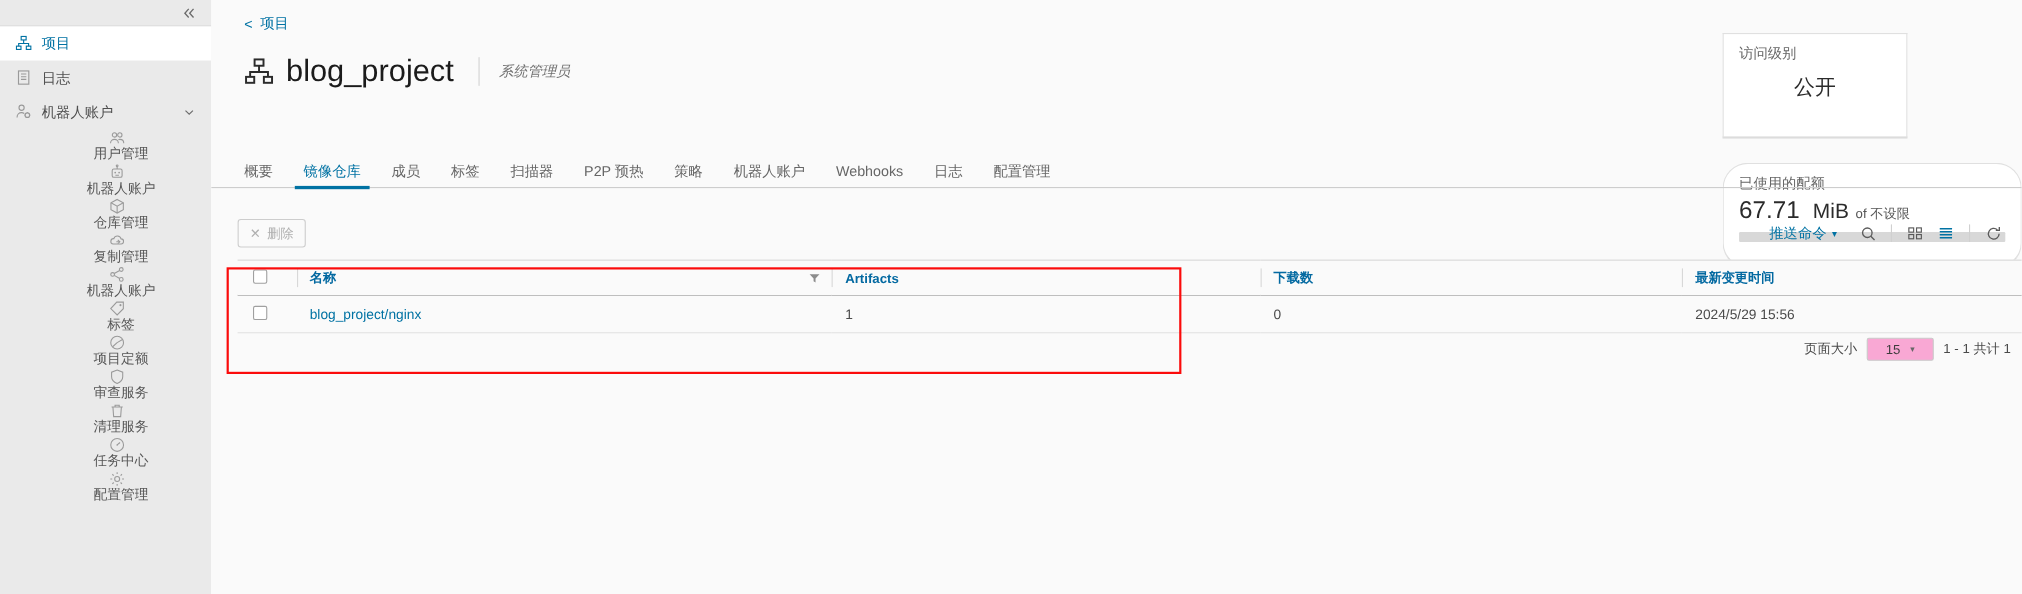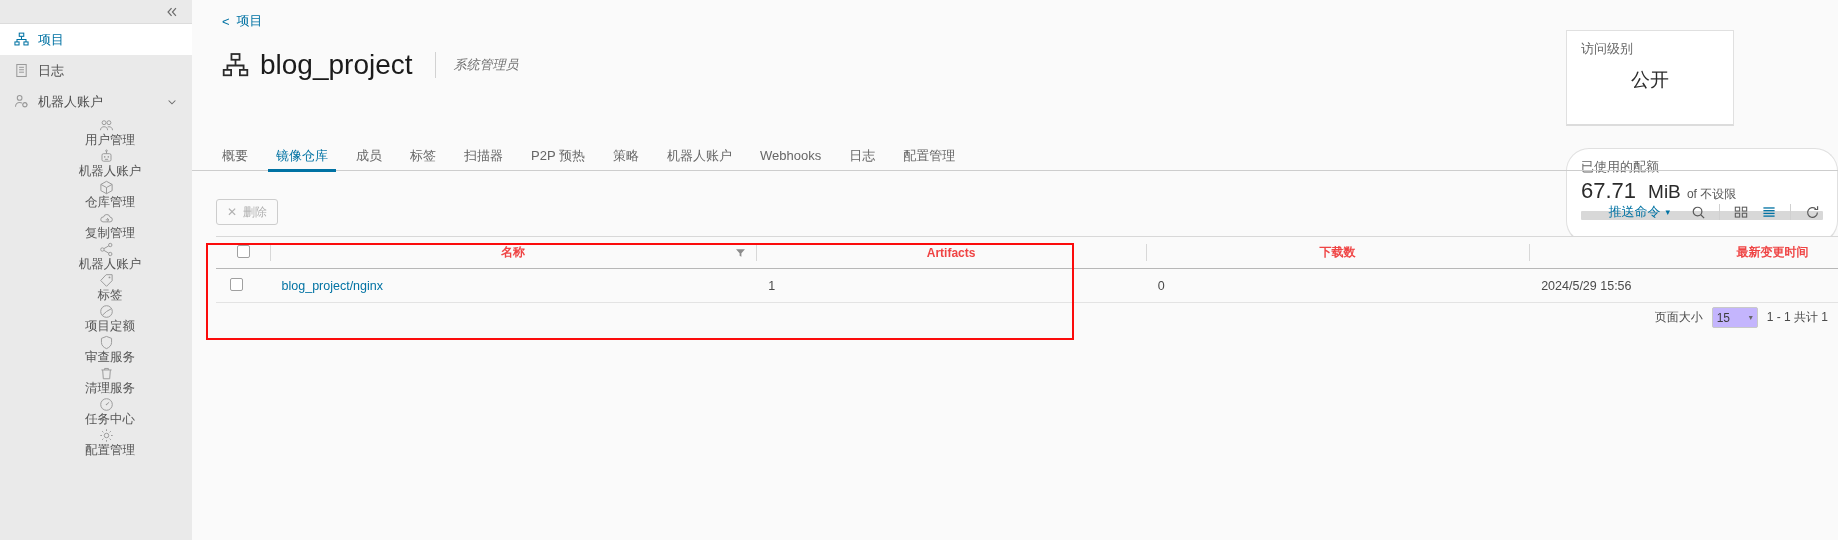--- a/index.html
+++ b/index.html
@@ -185,22 +185,22 @@
   .table-zone {
     position: absolute; top: 236px; left: 24px; right: 0;
   }
   table.grid {
     width: 1800px;
     border-collapse: collapse;
     background: #fafafa;
     table-layout: fixed;
   }
   table.grid thead th {
-    font-size: 12px; font-weight: bold; color: #ef4444;
-    text-align: center;
+    font-size: 12px; font-weight: bold; color: #0369a1;
+    text-align: left;
     border-top: 1px solid #d8d8d8;
     border-bottom: 1px solid #b7b7b7;
     height: 32px;
     padding: 0 12px;
     position: relative;
     background: #fafafa;
     vertical-align: middle;
   }
   table.grid thead th.colsep::before {
     content: ""; position: absolute; left: 0; top: 7px; bottom: 7px;
@@ -229,22 +229,22 @@
   .col-dl { width: 315px; }
   .col-time { width: 400px; }
 
   
   .pager {
     position: absolute; top: 307px; right: 10px;
     display: flex; align-items: center; gap: 9px;
     font-size: 12px; color: #4a4a4a;
   }
   .page-size-sel {
-    border: 1px solid #c9c9c9; border-radius: 2px; background: #c4b5fd;
-    height: 21px; min-width: 46px; padding: 0 4px;
+    border: 1px solid #c9c9c9; border-radius: 2px; background: #f9a8d4;
+    height: 21px; min-width: 46px; padding: 0 16px;
     display: inline-flex; align-items: center; justify-content: space-between; gap: 9px;
     font-size: 12px; color: #3d3d3d; cursor: pointer;
   }
   .page-size-sel .caret { font-size: 8px; color: #666; }
 
   
   .annot-box {
     position: absolute;
     left: 206px; top: 243px;
     width: 868px; height: 97px;

